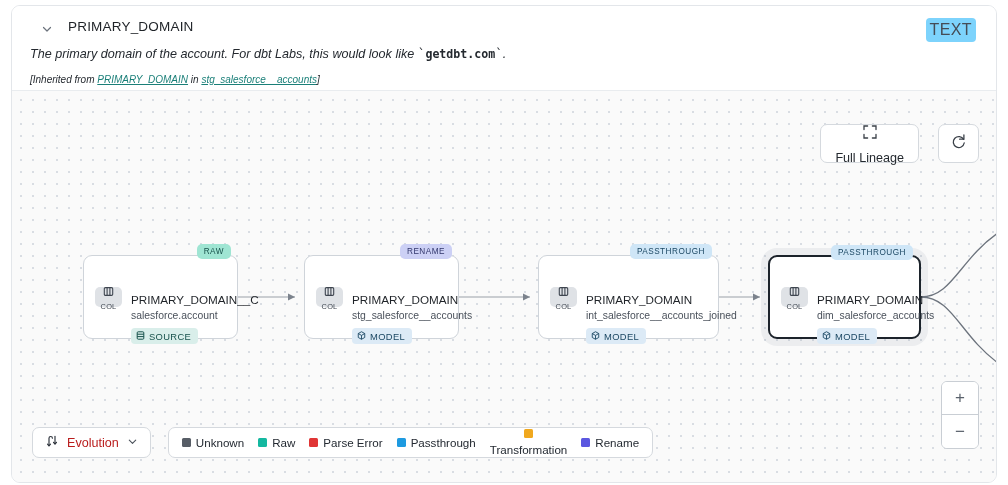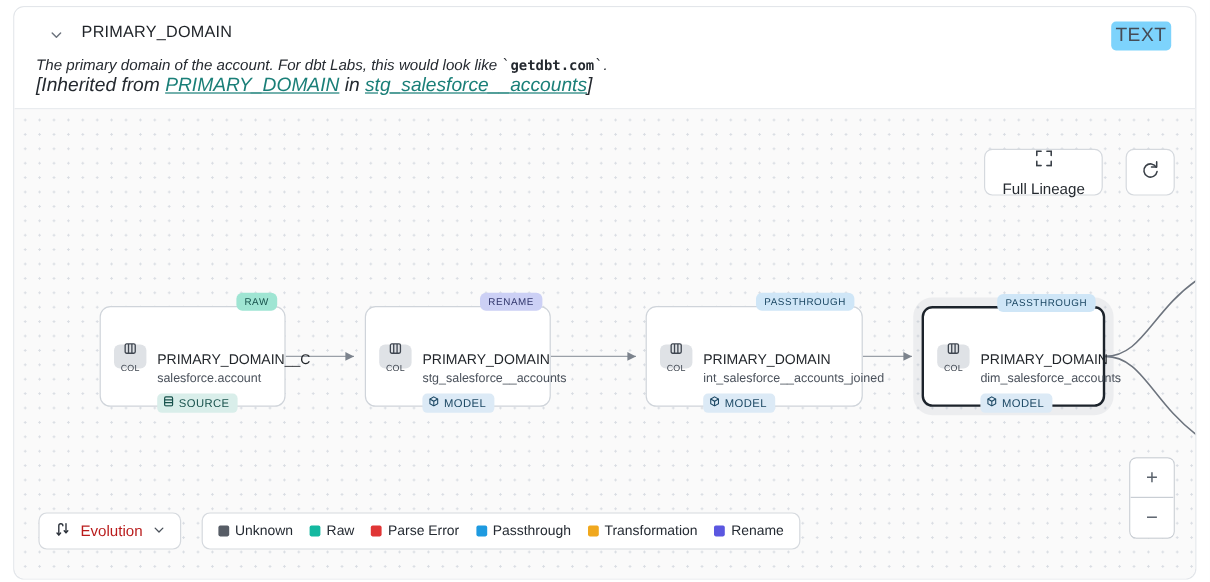--- a/index.html
+++ b/index.html
@@ -48,22 +48,22 @@
     font-size: 12.6px; font-style: italic; color: #24292f;
     white-space: nowrap;
   }
   .desc .code {
     font-family: "DejaVu Sans Mono", monospace;
     font-style: normal; font-weight: bold; font-size: 11.6px;
   }
   .tick { font-family: "DejaVu Sans Mono", monospace; font-style: normal; }
 
   .inherit {
-    position: absolute; left: 18px; top: 57px;
-    font-size: 16px; font-style: italic; color: #24292f;
+    position: absolute; left: 18px; top: 68px;
+    font-size: 10px; font-style: italic; color: #24292f;
     white-space: nowrap;
   }
   .inherit a {
     color: #1a7f78; text-decoration: underline;
     font-style: italic;
   }
 
   
   .canvas {
     position: absolute; left: 0; top: 84px;
@@ -353,21 +353,21 @@
             <span style="font-size: 11.6px; color: rgb(36, 42, 50);">Raw</span>
           </div>
           <div style="display: flex; align-items: center; gap: 5px;">
             <span style="width: 9px; height: 9px; border-radius: 1.5px; background: rgb(224, 53, 53);"></span>
             <span style="font-size: 11.6px; color: rgb(36, 42, 50);">Parse Error</span>
           </div>
           <div style="display: flex; align-items: center; gap: 5px;">
             <span style="width: 9px; height: 9px; border-radius: 1.5px; background: rgb(30, 154, 224);"></span>
             <span style="font-size: 11.6px; color: rgb(36, 42, 50);">Passthrough</span>
           </div>
-          <div style="display: flex; align-items: center; gap: 5px;">
+          <div style="display: flex; align-items: center; gap: 5px; flex-direction: column;">
             <span style="width: 9px; height: 9px; border-radius: 1.5px; background: rgb(240, 168, 30);"></span>
             <span style="font-size: 11.6px; color: rgb(36, 42, 50);">Transformation</span>
           </div>
           <div style="display: flex; align-items: center; gap: 5px;">
             <span style="width: 9px; height: 9px; border-radius: 1.5px; background: rgb(91, 87, 224);"></span>
             <span style="font-size: 11.6px; color: rgb(36, 42, 50);">Rename</span>
           </div>
         </div>
     </div>
 

